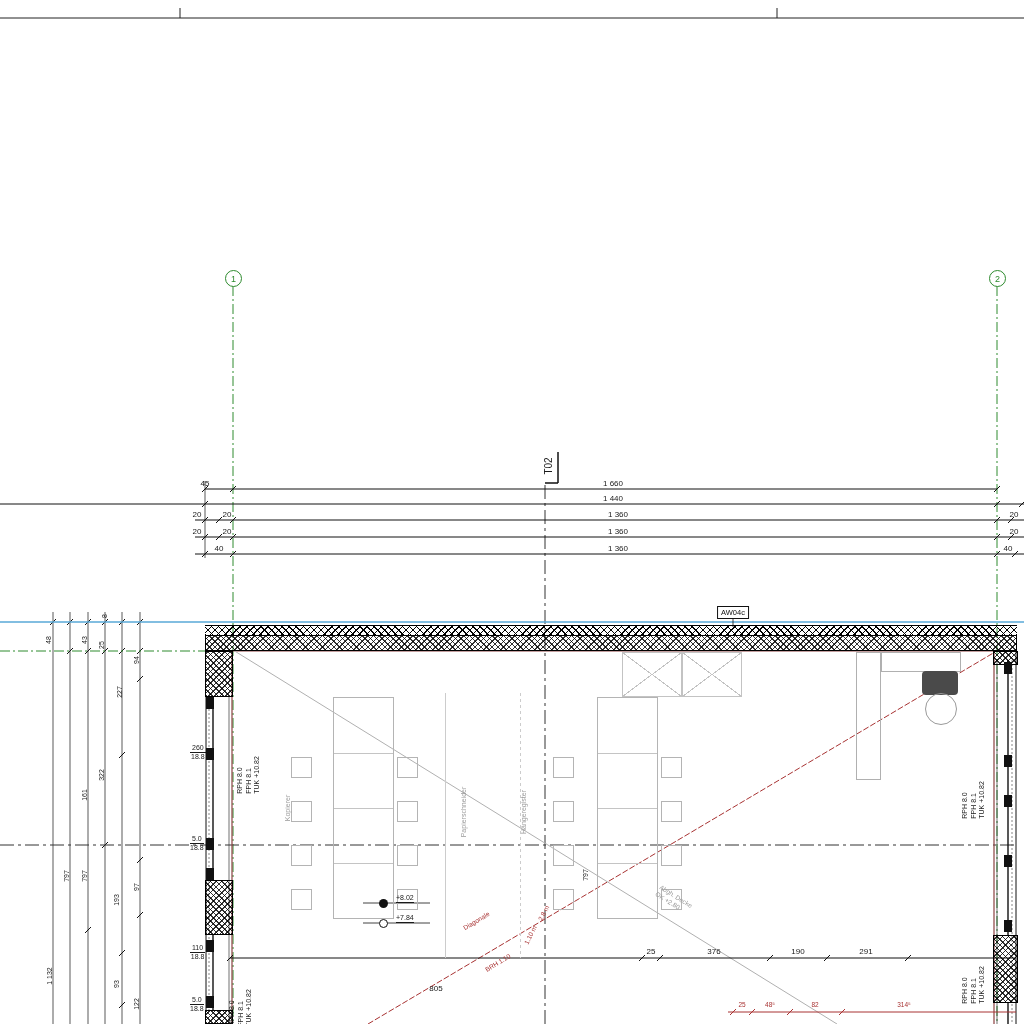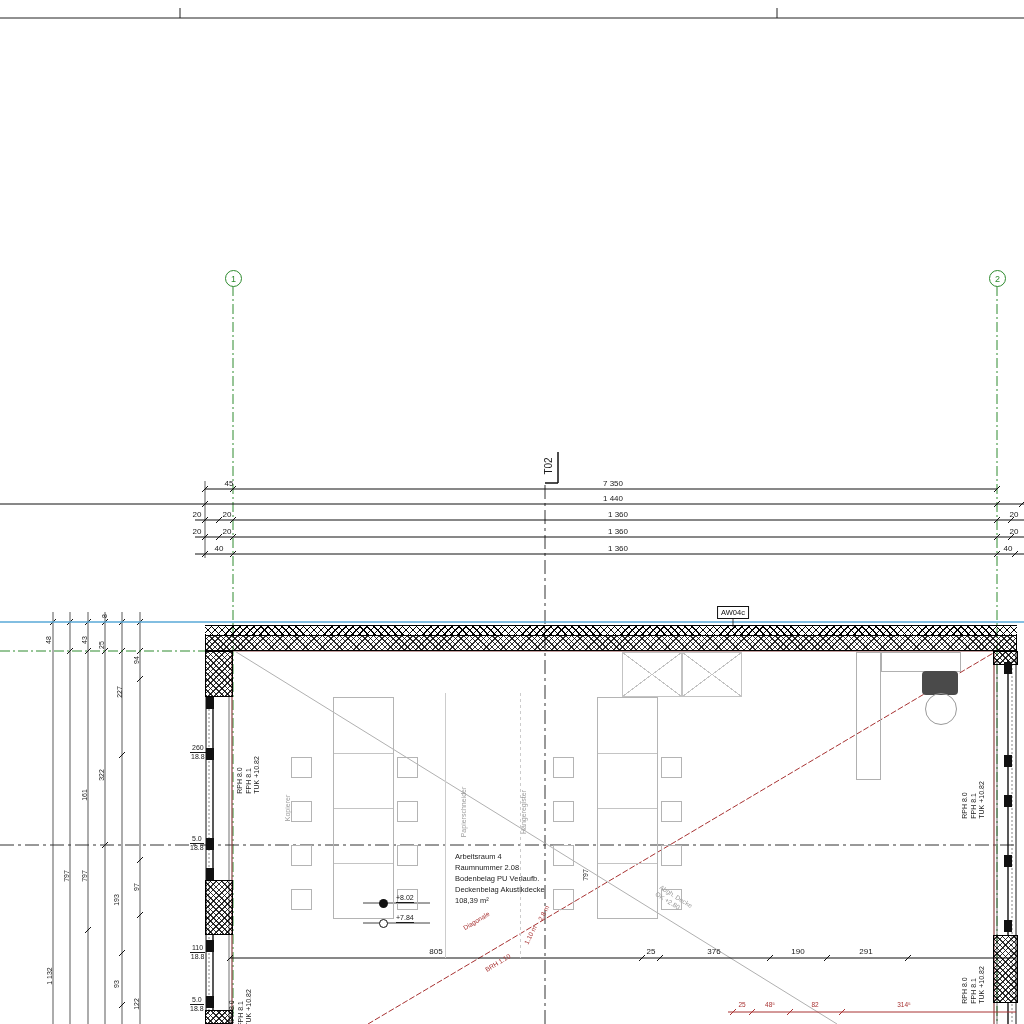--- a/index.html
+++ b/index.html
@@ -233,22 +233,22 @@
 
   <div class="axis-bubble" style="left:225px;top:270px">
     <span>1</span>
   </div>
   <div class="axis-bubble" style="left:989px;top:270px">
     <span>2</span>
   </div>
   <span class="t rot" style="left:549px;top:466px;font-size:10px">T02</span>
   <div class="tagbox" style="left:733px;top:606px">AW04c</div>
 
-  <span class="t c" style="left:229px;top:484px">45</span>
-  <span class="t c" style="left:613px;top:484px">7 350</span>
+  <span class="t c" style="left:205px;top:484px">45</span>
+  <span class="t c" style="left:613px;top:484px">1 660</span>
   <span class="t c" style="left:613px;top:499px">1 440</span>
   <span class="t c" style="left:197px;top:515px">20</span>
   <span class="t c" style="left:227px;top:515px">20</span>
   <span class="t c" style="left:618px;top:515px">1 360</span>
   <span class="t c" style="left:1014px;top:515px">20</span>
   <span class="t c" style="left:197px;top:532px">20</span>
   <span class="t c" style="left:227px;top:532px">20</span>
   <span class="t c" style="left:618px;top:532px">1 360</span>
   <span class="t c" style="left:1014px;top:532px">20</span>
   <span class="t c" style="left:219px;top:549px">40</span>
@@ -302,39 +302,32 @@
     <div>RPH 8.0</div>
     <div>FPH 8.1</div>
     <div>TUK +10.82</div>
   </div>
   <div class="wlabel" style="left:974px;top:985px">
     <div>RPH 8.0</div>
     <div>FPH 8.1</div>
     <div>TUK +10.82</div>
   </div>
 
-  <div class="roomstamp" style="left:455px;top:851px">
-    <div>Arbeitsraum 4</div>
-    <div>Raumnummer 2.08</div>
-    <div>Bodenbelag PU Verlaufb.</div>
-    <div>Deckenbelag Akustikdecke</div>
-    <div>108,39 m²</div>
-  </div>
   <span class="t rot small" style="left:585px;top:875px">797</span>
 
   <span class="t rot small gray" style="left:287px;top:808px">Kopierer</span>
   <span class="t rot small gray" style="left:463px;top:812px">Papierschneider</span>
   <span class="t rot small gray" style="left:523px;top:812px">Hängeregister</span>
 
   <div class="lvl-dot" style="left:379px;top:899px"></div>
   <div class="lvl-ring" style="left:379px;top:919px"></div>
   <span class="t small u" style="left:396px;top:894px">+8.02</span>
   <span class="t small u" style="left:396px;top:914px">+7.84</span>
 
-  <span class="t c" style="left:436px;top:952px">805</span>
+  <span class="t c" style="left:436px;top:989px">805</span>
   <span class="t c" style="left:651px;top:952px">25</span>
   <span class="t c" style="left:714px;top:952px">376</span>
   <span class="t c" style="left:798px;top:952px">190</span>
   <span class="t c" style="left:866px;top:952px">291</span>
 
   <span class="t tiny red" style="left:462px;top:918px;transform:rotate(-31deg)">Diagonale</span>
   <span class="t tiny red" style="left:536px;top:910px;transform:rotate(-63deg)">2.8 m</span>
   <span class="t tiny red" style="left:521px;top:932px;transform:rotate(-63deg)">1.10 m</span>
   <span class="t tiny red" style="left:484px;top:960px;transform:rotate(-31deg)">BRH 1.10</span>
   <span class="t c tiny red" style="left:742px;top:1005px">25</span>

